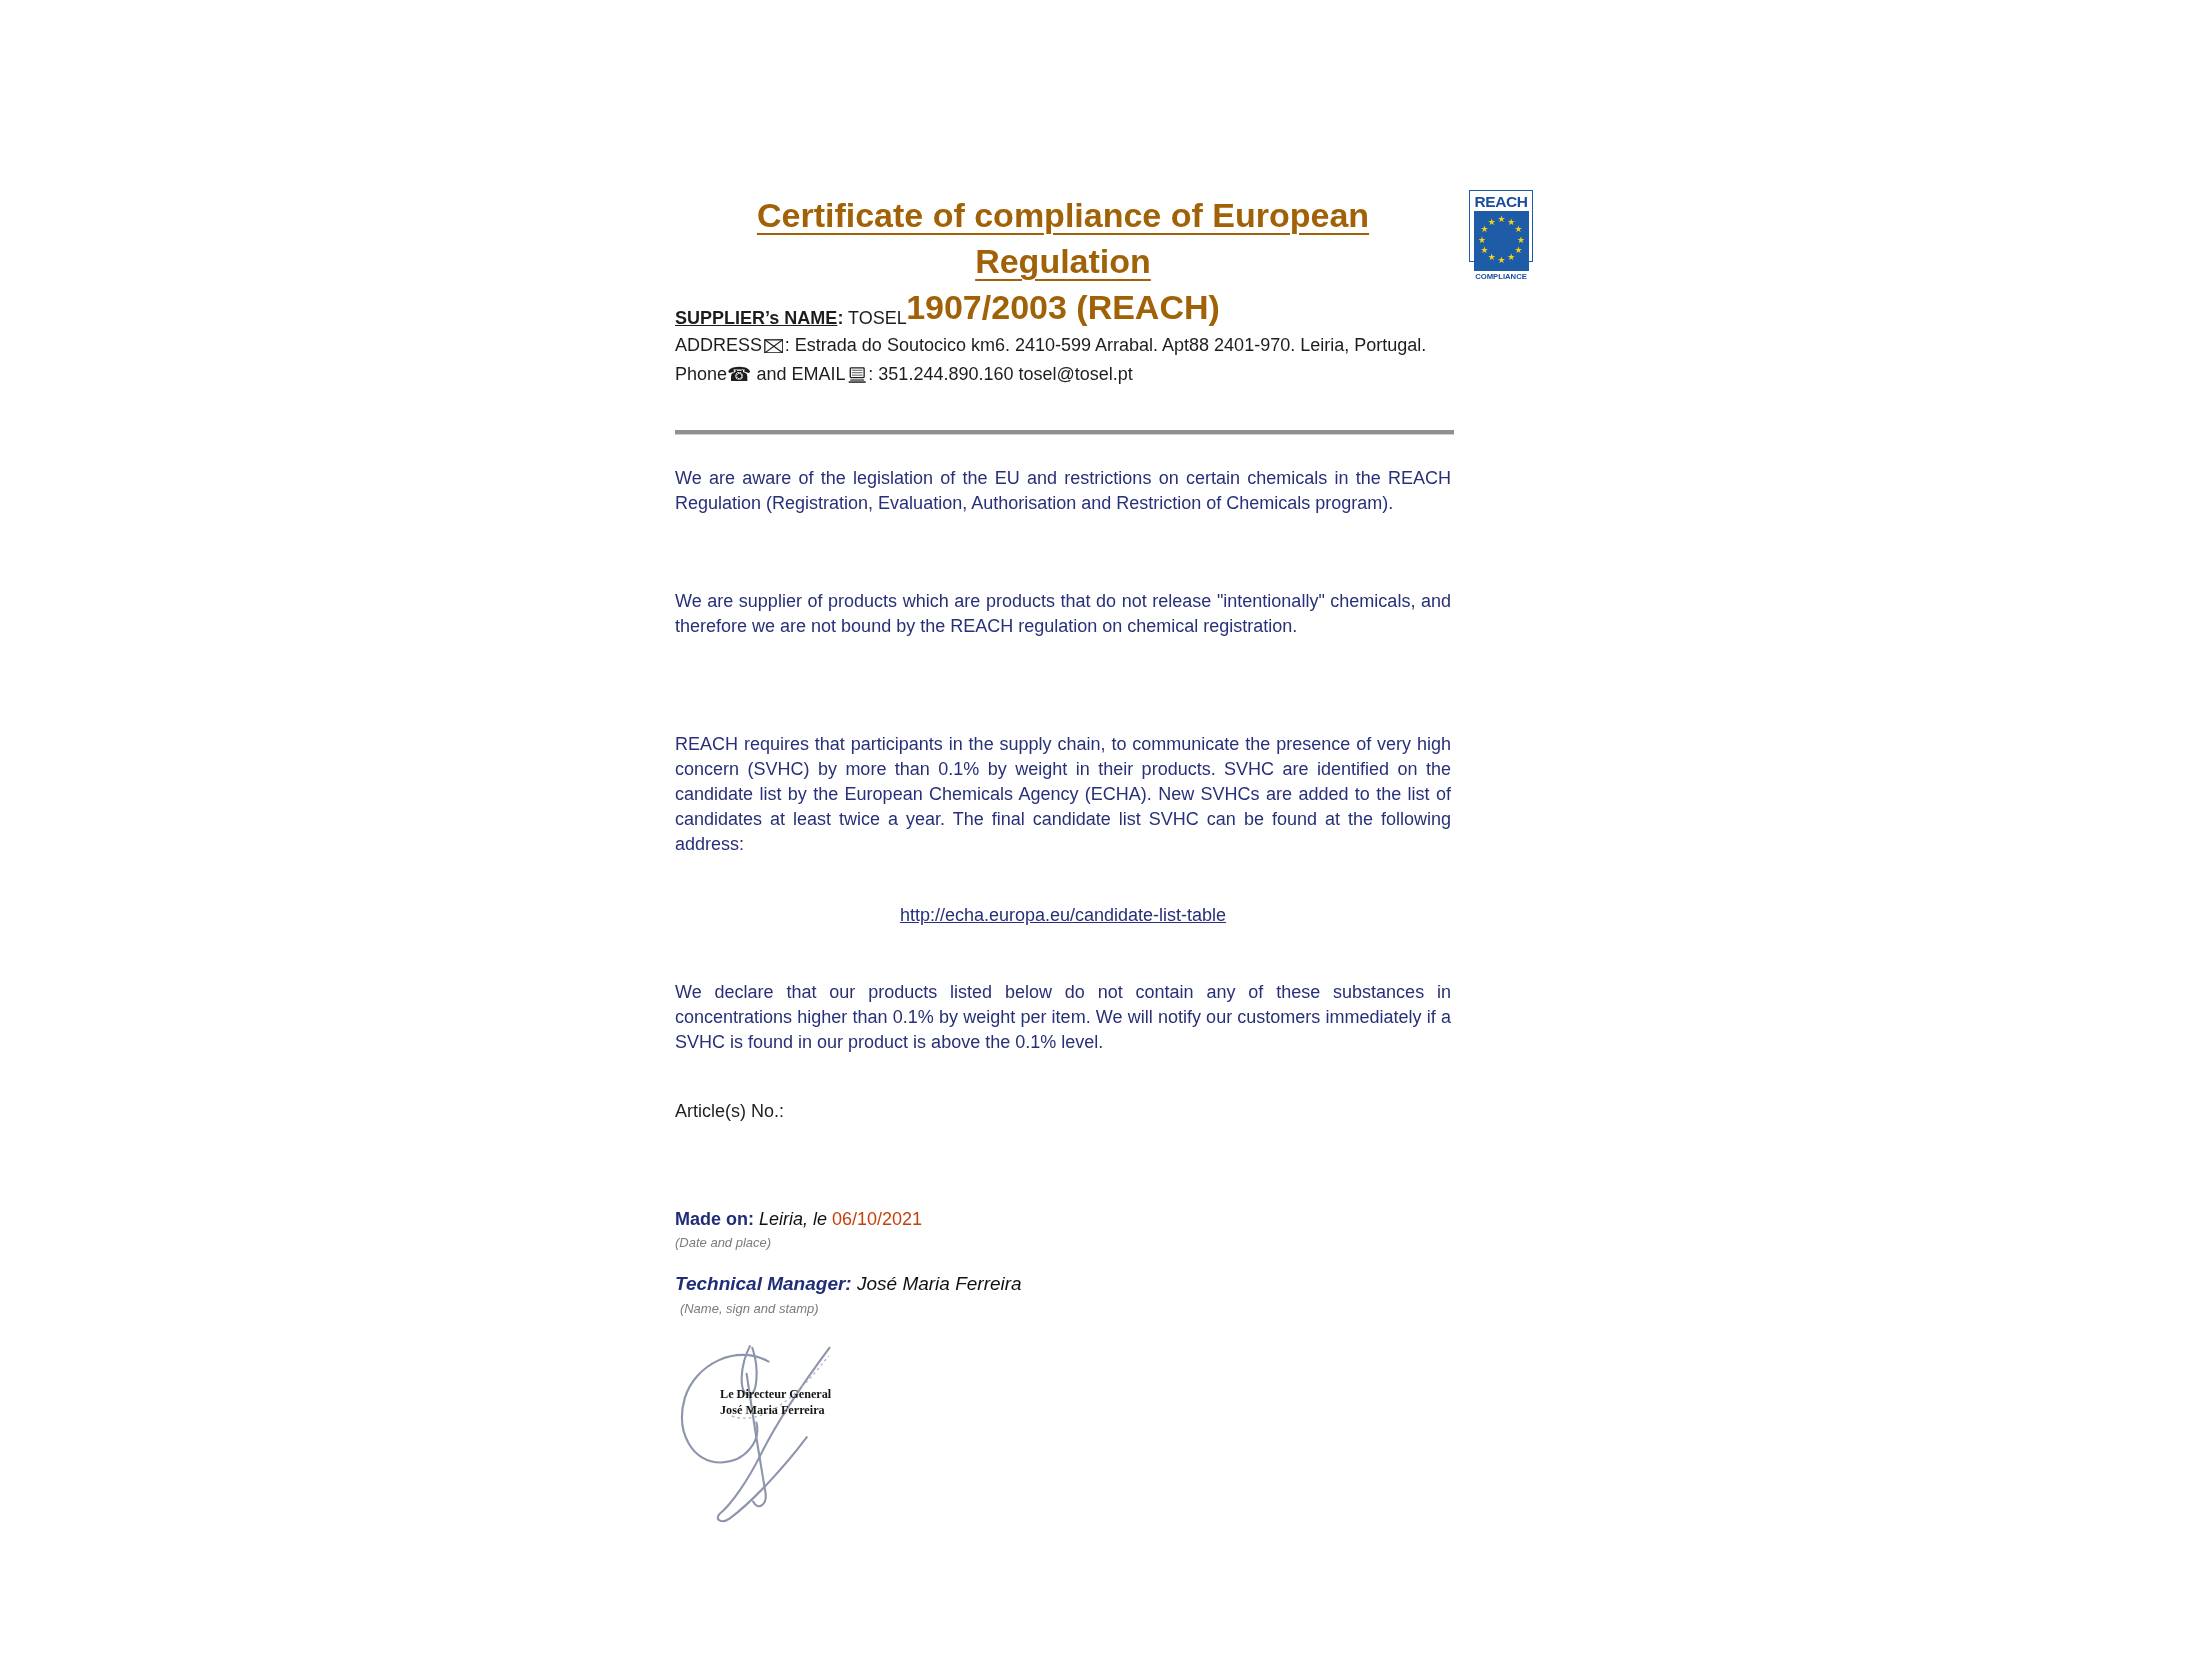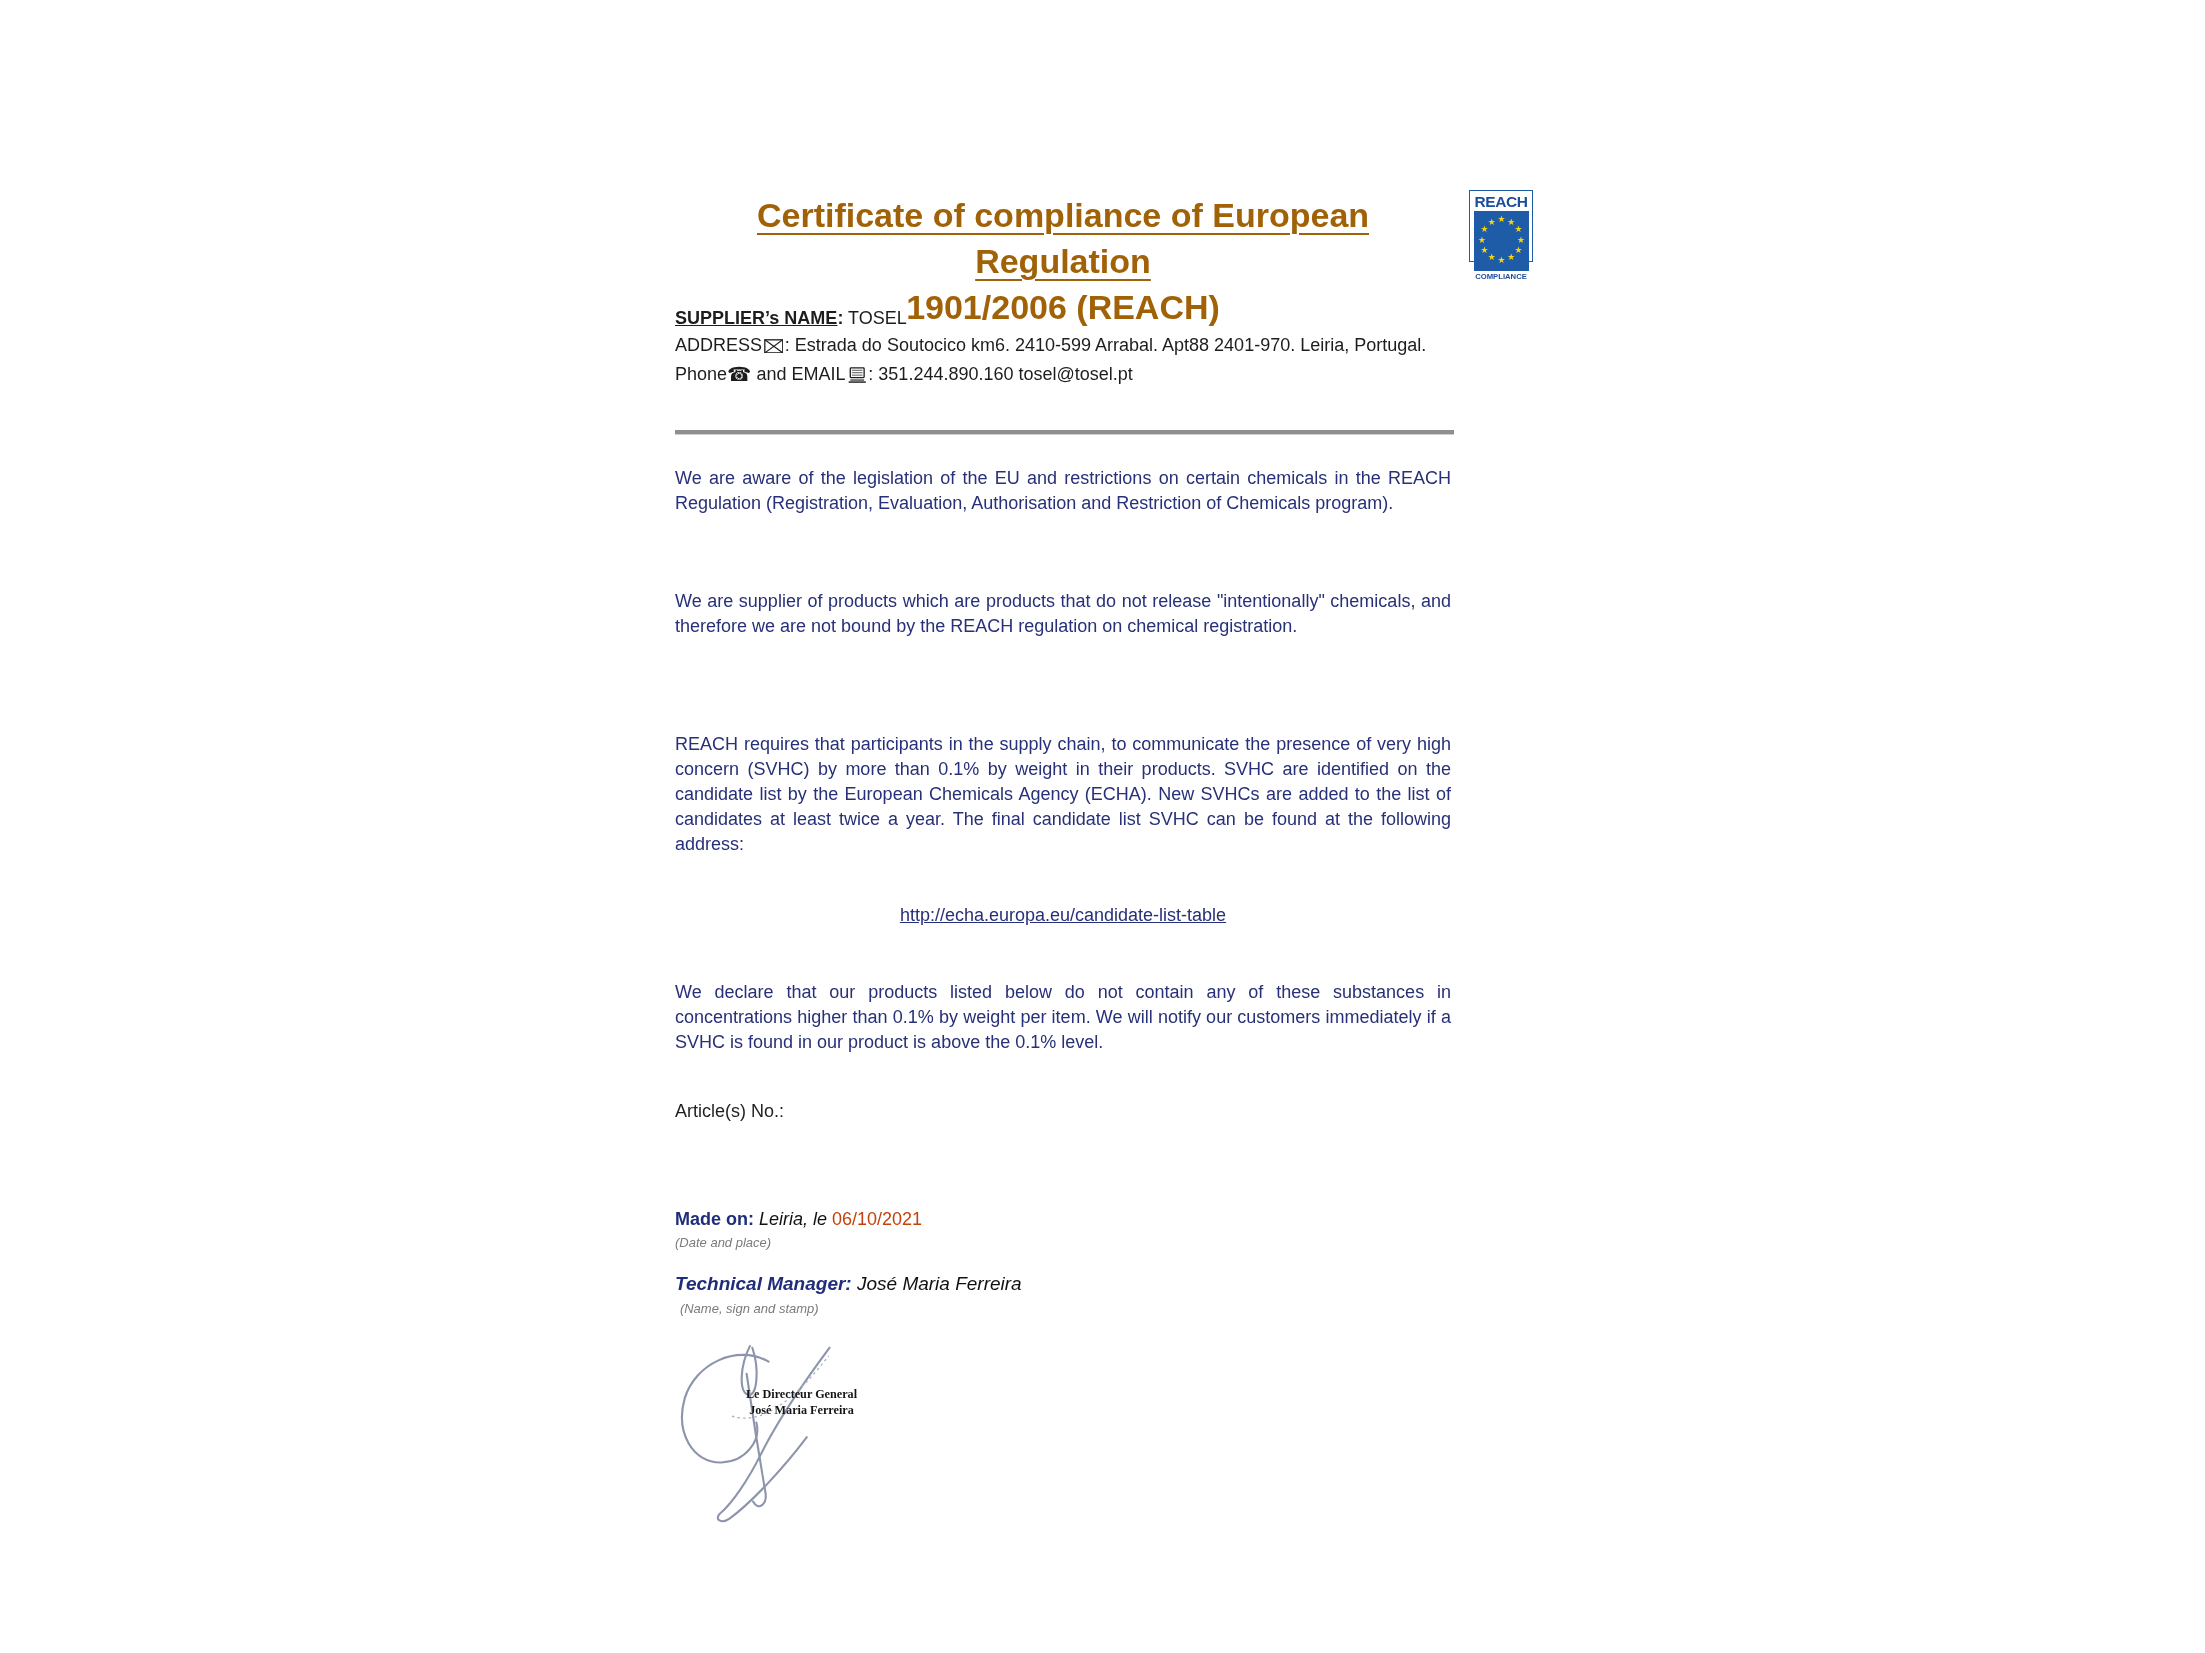--- a/index.html
+++ b/index.html
@@ -44,42 +44,42 @@
   .made-on .place { font-style:italic; color:#111; }
   .made-on .date { color:#c2410c; }
   .caption { position:absolute; left:0; font-size:13px; font-style:italic; color:#7b7b7b; }
   .cap-date { top:1235px; }
   .tech { position:absolute; top:1273px; left:0; font-size:19px; }
   .tech .lbl { font-weight:bold; color:#1f2d7a;font-style:italic; }
   .tech .name { font-style:italic; color:#111; }
   .cap-name { top:1301px; left:4.9px; }
 
   
-  .signature { position:absolute; top:1341px; left:0; width:179px; height:212px;text-align:center; }
+  .signature { position:absolute; top:1341px; left:0; width:179px; height:212px; }
   .signature svg { position:absolute; top:0; left:0; }
   .stamp { position:absolute; top:46px; left:45px; width:163px;
            font-family:"Liberation Serif", serif; font-weight:bold;
            font-size:12.2px; line-height:15.5px; color:#151515; }
 
   
   .reach-logo { position:absolute; left:1469px; top:190px; width:64px; height:72px;
                 background:#ffffff; border:1.6px solid #1f5ca8; padding:1.6px 2.4px;
                 display:flex; flex-direction:column; align-items:center; justify-content:space-between; }
   .reach-logo .word-top { color:#1c4c9c; font-weight:bold; font-size:15.5px; letter-spacing:-0.4px; line-height:18px; }
   .reach-logo .stars-box { width:55px; height:60px; background:#1f5ca8; position:relative; }
   .reach-logo .word-bottom { color:#1c4c9c; font-weight:bold; font-size:7.7px; letter-spacing:0px; line-height:11.4px; }
 </style>
 </head>
 <body>
 
 <div class="doc">
 
   <div class="title">
     <div class="u">Certificate of compliance of European Regulation</div>
-    <div>1901/2006 (REACH)</div>
+    <div>1907/2003 (REACH)</div>
   </div>
 
   <div class="supplier">
     <div><span class="lbl-u">SUPPLIER’s NAME</span><span class="lbl">:</span><span> TOSEL</span></div>
     <div><span>ADDRESS</span><span class="icon-inline"><svg width="19.6" height="14.7" viewBox="0 0 24 18">
             <rect x="1" y="1" width="22" height="16" fill="none" stroke="#1d1d1d" stroke-width="1.6"></rect>
             <path d="M1,1 L23,17 M23,1 L1,17" fill="none" stroke="#1d1d1d" stroke-width="1.4"></path>
           </svg></span><span>:</span><span> Estrada do Soutocico km6. 2410-599 Arrabal. Apt88 2401-970. Leiria, Portugal.</span></div>
     <div><span>Phone</span><span class="phone-glyph">☎</span><span> and </span><span>EMAIL</span><span class="icon-inline"><svg width="19.6" height="16.3" viewBox="0 0 24 20">
             <rect x="4" y="1" width="17" height="12" rx="1" fill="none" stroke="#1d1d1d" stroke-width="1.6"></rect>

